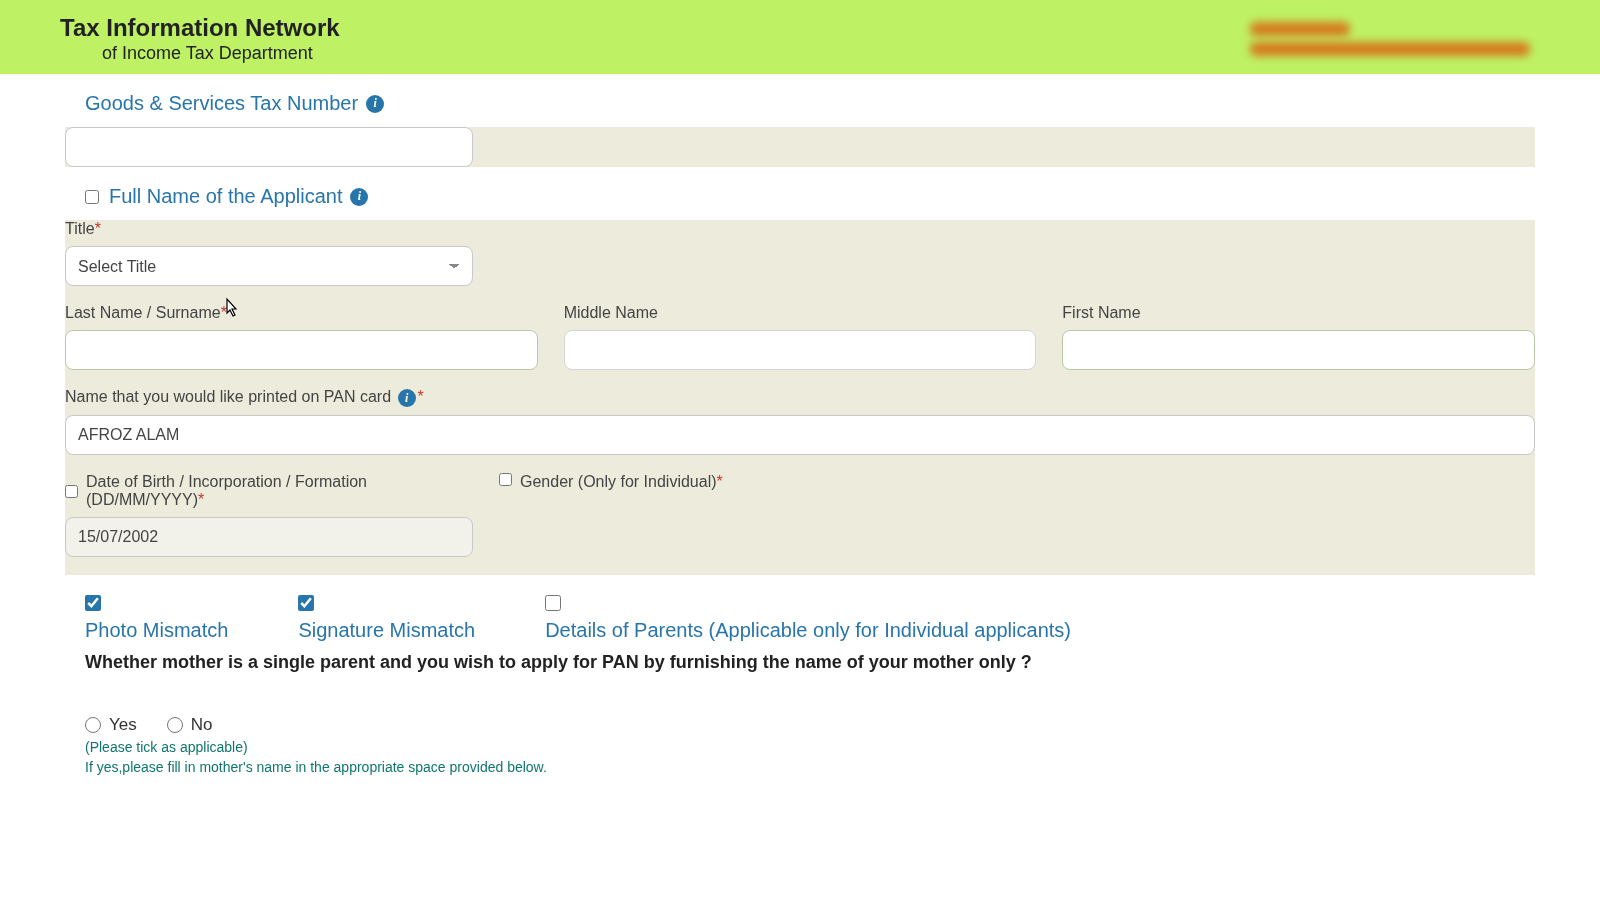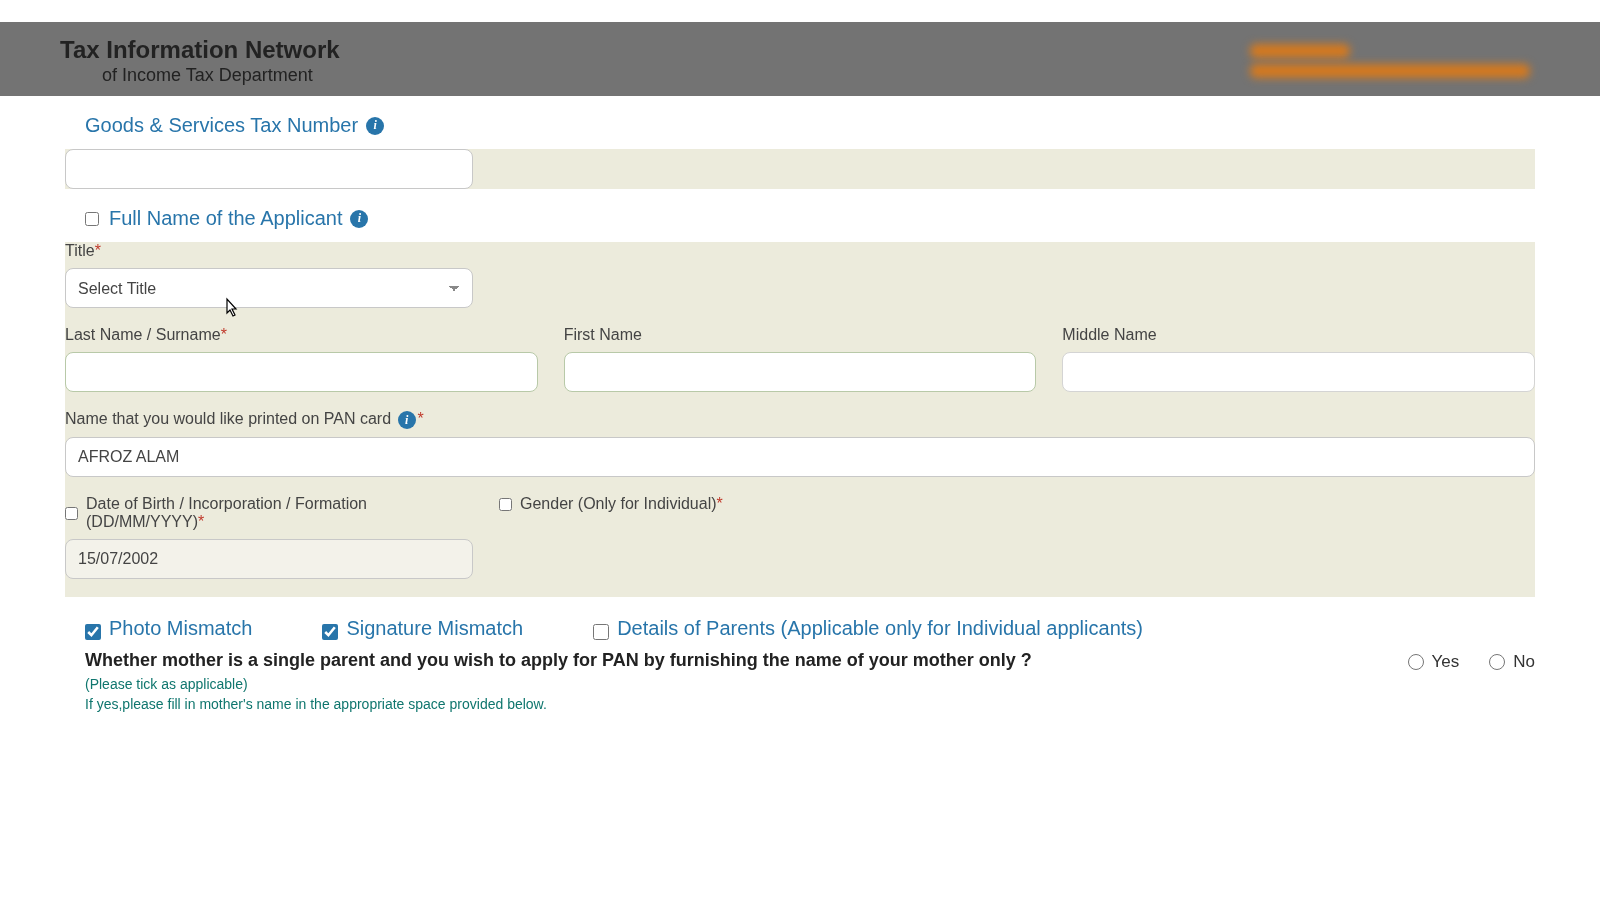--- a/index.html
+++ b/index.html
@@ -1,23 +1,22 @@
 <!DOCTYPE html>
 <html><head>
 <meta charset="utf-8">
 <style>
   * { box-sizing: border-box; margin: 0; padding: 0; font-family: Arial, Helvetica, sans-serif; }
   body { background: #fff; color: #333; }
   .header {
-    background: #737373;
+    background: #bef264;
     padding: 14px 60px 10px;
     display: flex;
     justify-content: space-between;
     align-items: center;
-    margin-top: 22px;
   }
   .logo-block { line-height: 1.2; }
   .logo-title { font-size: 24px; font-weight: 600; color: #222; }
   .logo-sub { font-size: 18px; color: #222; padding-left: 42px; }
   .header-right { width: 290px; height: 34px; border-radius: 4px; }
   .header-right .blur1, .header-right .blur2 {
     background: #d6791d;
     border-radius: 6px;
     filter: blur(4px);
     height: 14px;
@@ -85,28 +84,29 @@
   .row2 > .form-group { width: 408px; }
   .ctrl-readonly { background: #f3f2ea; }
   .cb-row {
     display: flex;
     gap: 70px;
     margin: 20px 0 10px 20px;
     flex-wrap: wrap;
     color: #2875aa;
     font-size: 20px;
   }
-  .cb-row label { display: flex; align-items: flex-end; gap: 8px; }
+  .cb-row label { display: flex; align-items: flex-start; gap: 8px; flex-direction: column; }
   .cb-row input[type=checkbox] { width: 16px; height: 16px; accent-color: #2875aa; }
   .section-head input[type=checkbox] { width: 14px; height: 14px; accent-color: #2875aa; }
   .question-row {
     display: flex;
     align-items: flex-start;
     margin: 10px 0 4px 20px;
     gap: 40px;
+    flex-direction: column;
   }
   .question-text { font-size: 18px; font-weight: 600; color: #222; flex: 1; }
   .radios { display: flex; gap: 30px; align-items: center; font-size: 17px; color: #333; margin-top: 2px; }
   .radios label { display: flex; gap: 8px; align-items: center; }
   .radios input { width: 16px; height: 16px; accent-color: #888; }
   .hint { font-size: 14px; color: #0f766e; margin: 4px 0 2px 20px; }
   .cursor {
     position: absolute;
     left: 220px;
     top: 297px;
@@ -159,26 +159,26 @@
       </select>
     </div>
 
     <div class="row3 name-inputs">
       <div class="form-group">
         <label class="form-label">
           <span>Last Name / Surname</span><span class="req">*</span>
         </label>
         <input class="ctrl-text" type="text" value="" style="">
       </div>
-      <div class="form-group">
-        <label class="form-label">First Name</label>
-        <input class="ctrl-text" type="text" value="" style="">
-      </div>
       <div class="form-group mid">
         <label class="form-label">Middle Name</label>
+        <input class="ctrl-text" type="text" value="" style="">
+      </div>
+      <div class="form-group">
+        <label class="form-label">First Name</label>
         <input class="ctrl-text" type="text" value="" style="">
       </div>
     </div>
 
     <div class="form-group">
       <label class="form-label">
         <span>Name that you would like printed on PAN card</span>
         <span class="info-icon inline-info">i</span><span class="req">*</span>
       </label>
       <input class="ctrl-text" type="text" value="AFROZ ALAM" style="">
@@ -186,21 +186,21 @@
 
     <div class="row2">
       <div class="form-group">
         <label class="form-label" style="display:flex;align-items:center;gap:8px;">
           <input type="checkbox" style="">
           <span><span>Date of Birth / Incorporation / Formation (DD/MM/YYYY)</span><span class="req">*</span></span>
         </label>
         <input class="ctrl-text ctrl-readonly" type="text" value="15/07/2002" style="">
       </div>
       <div class="form-group">
-        <label class="form-label" style="display:flex;align-items:center;gap:8px;">
+        <label class="form-label" style="display:flex;align-items:flex-start;gap:8px;">
           <input type="checkbox" style="">
           <span><span>Gender (Only for Individual)</span><span class="req">*</span></span>
         </label>
       </div>
     </div>
   </div>
 
   <div class="cb-row">
     <label>
       <input type="checkbox" checked="" style="">

